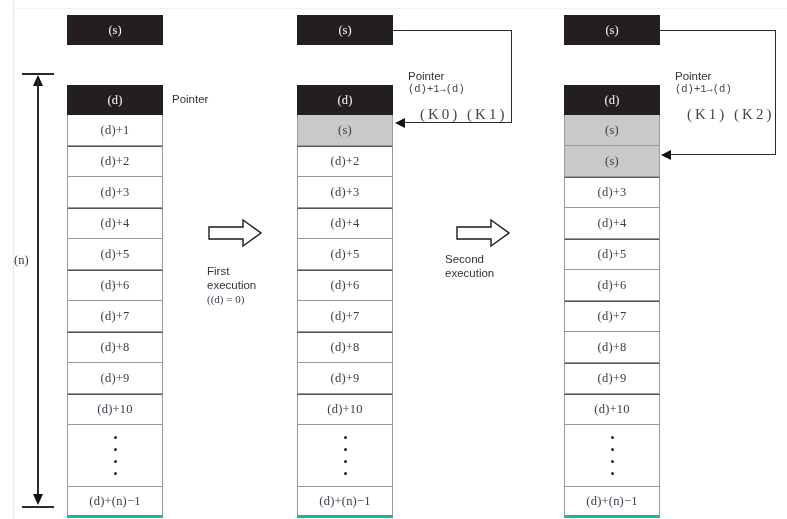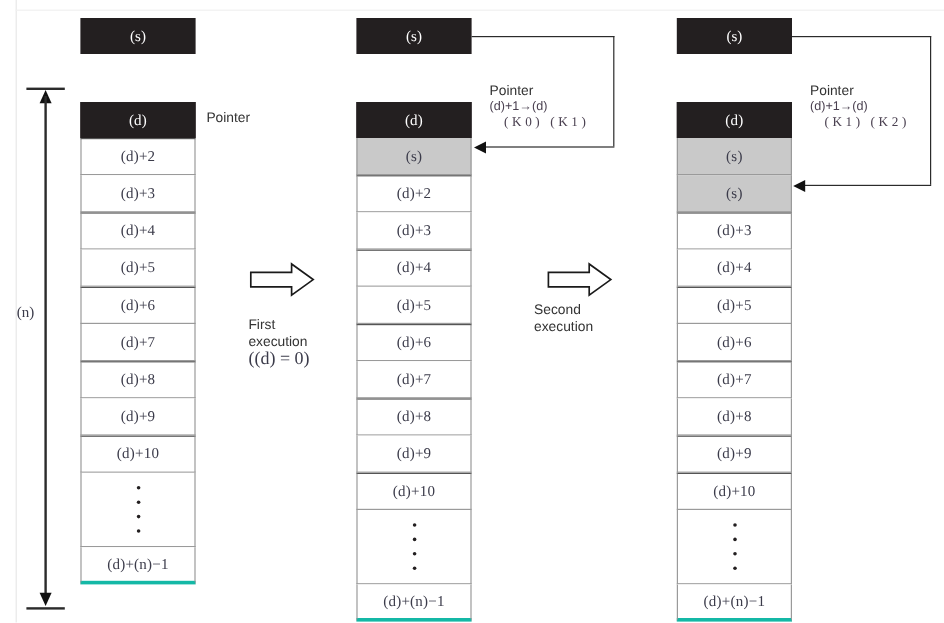--- a/index.html
+++ b/index.html
@@ -145,49 +145,49 @@
     white-space: nowrap;
   }
   .pointer-block { position: absolute; white-space: nowrap; }
   .pointer-block .ptitle {
     font-family: "Liberation Sans", sans-serif;
     font-size: 11.5px;
     color: #333333;
     display: block;
   }
   .pointer-block .pexpr {
-    font-family: Liberation Sans, sans-serif;
+    font-family: Liberation Mono, monospace;
     font-size: 10.5px;
     color: #4a4050;
     display: block;
     margin-top: 1px;
   }
   .pointer-block .pargs {
     font-family: "Liberation Serif", serif;
-    font-size: 11px;
+    font-size: 15px;
     color: #4a4050;
     display: block;
-    margin-top: 1px;
+    margin-top: 11px;
     padding-left: 12px;
     letter-spacing: 3px;
   }
 
   
   .blockarrow { position: absolute; }
   .exec-label {
     position: absolute;
     font-family: "Liberation Sans", sans-serif;
     font-size: 11.5px;
     color: #333333;
     line-height: 14px;
     white-space: nowrap;
   }
   .exec-sub {
     font-family: "Liberation Serif", serif;
-    font-size: 15px;
+    font-size: 11px;
     color: #3b3b4a;
     margin-top: 35px;
   }
 </style>
 </head>
 <body>
 
 <div id="page">
 
   <div class="page-border-left"></div>
@@ -202,20 +202,23 @@
 
   <div class="sbox" style="left:67px; top:15px;">
     <span>(s)</span>
   </div>
 
   <div class="plain-label" style="left:172px; top:93px;">Pointer</div>
 
   <div class="column" style="left:67px; top:85px;">
     <div class="cell head first">
         <span>(d)</span>
+      </div>
+    <div class="cell">
+        <span>(d)+1</span>
       </div>
     <div class="cell thick-top">
         <span>(d)+2</span>
       </div>
     <div class="cell">
         <span>(d)+3</span>
       </div>
     <div class="cell thick-top">
         <span>(d)+4</span>
       </div>

